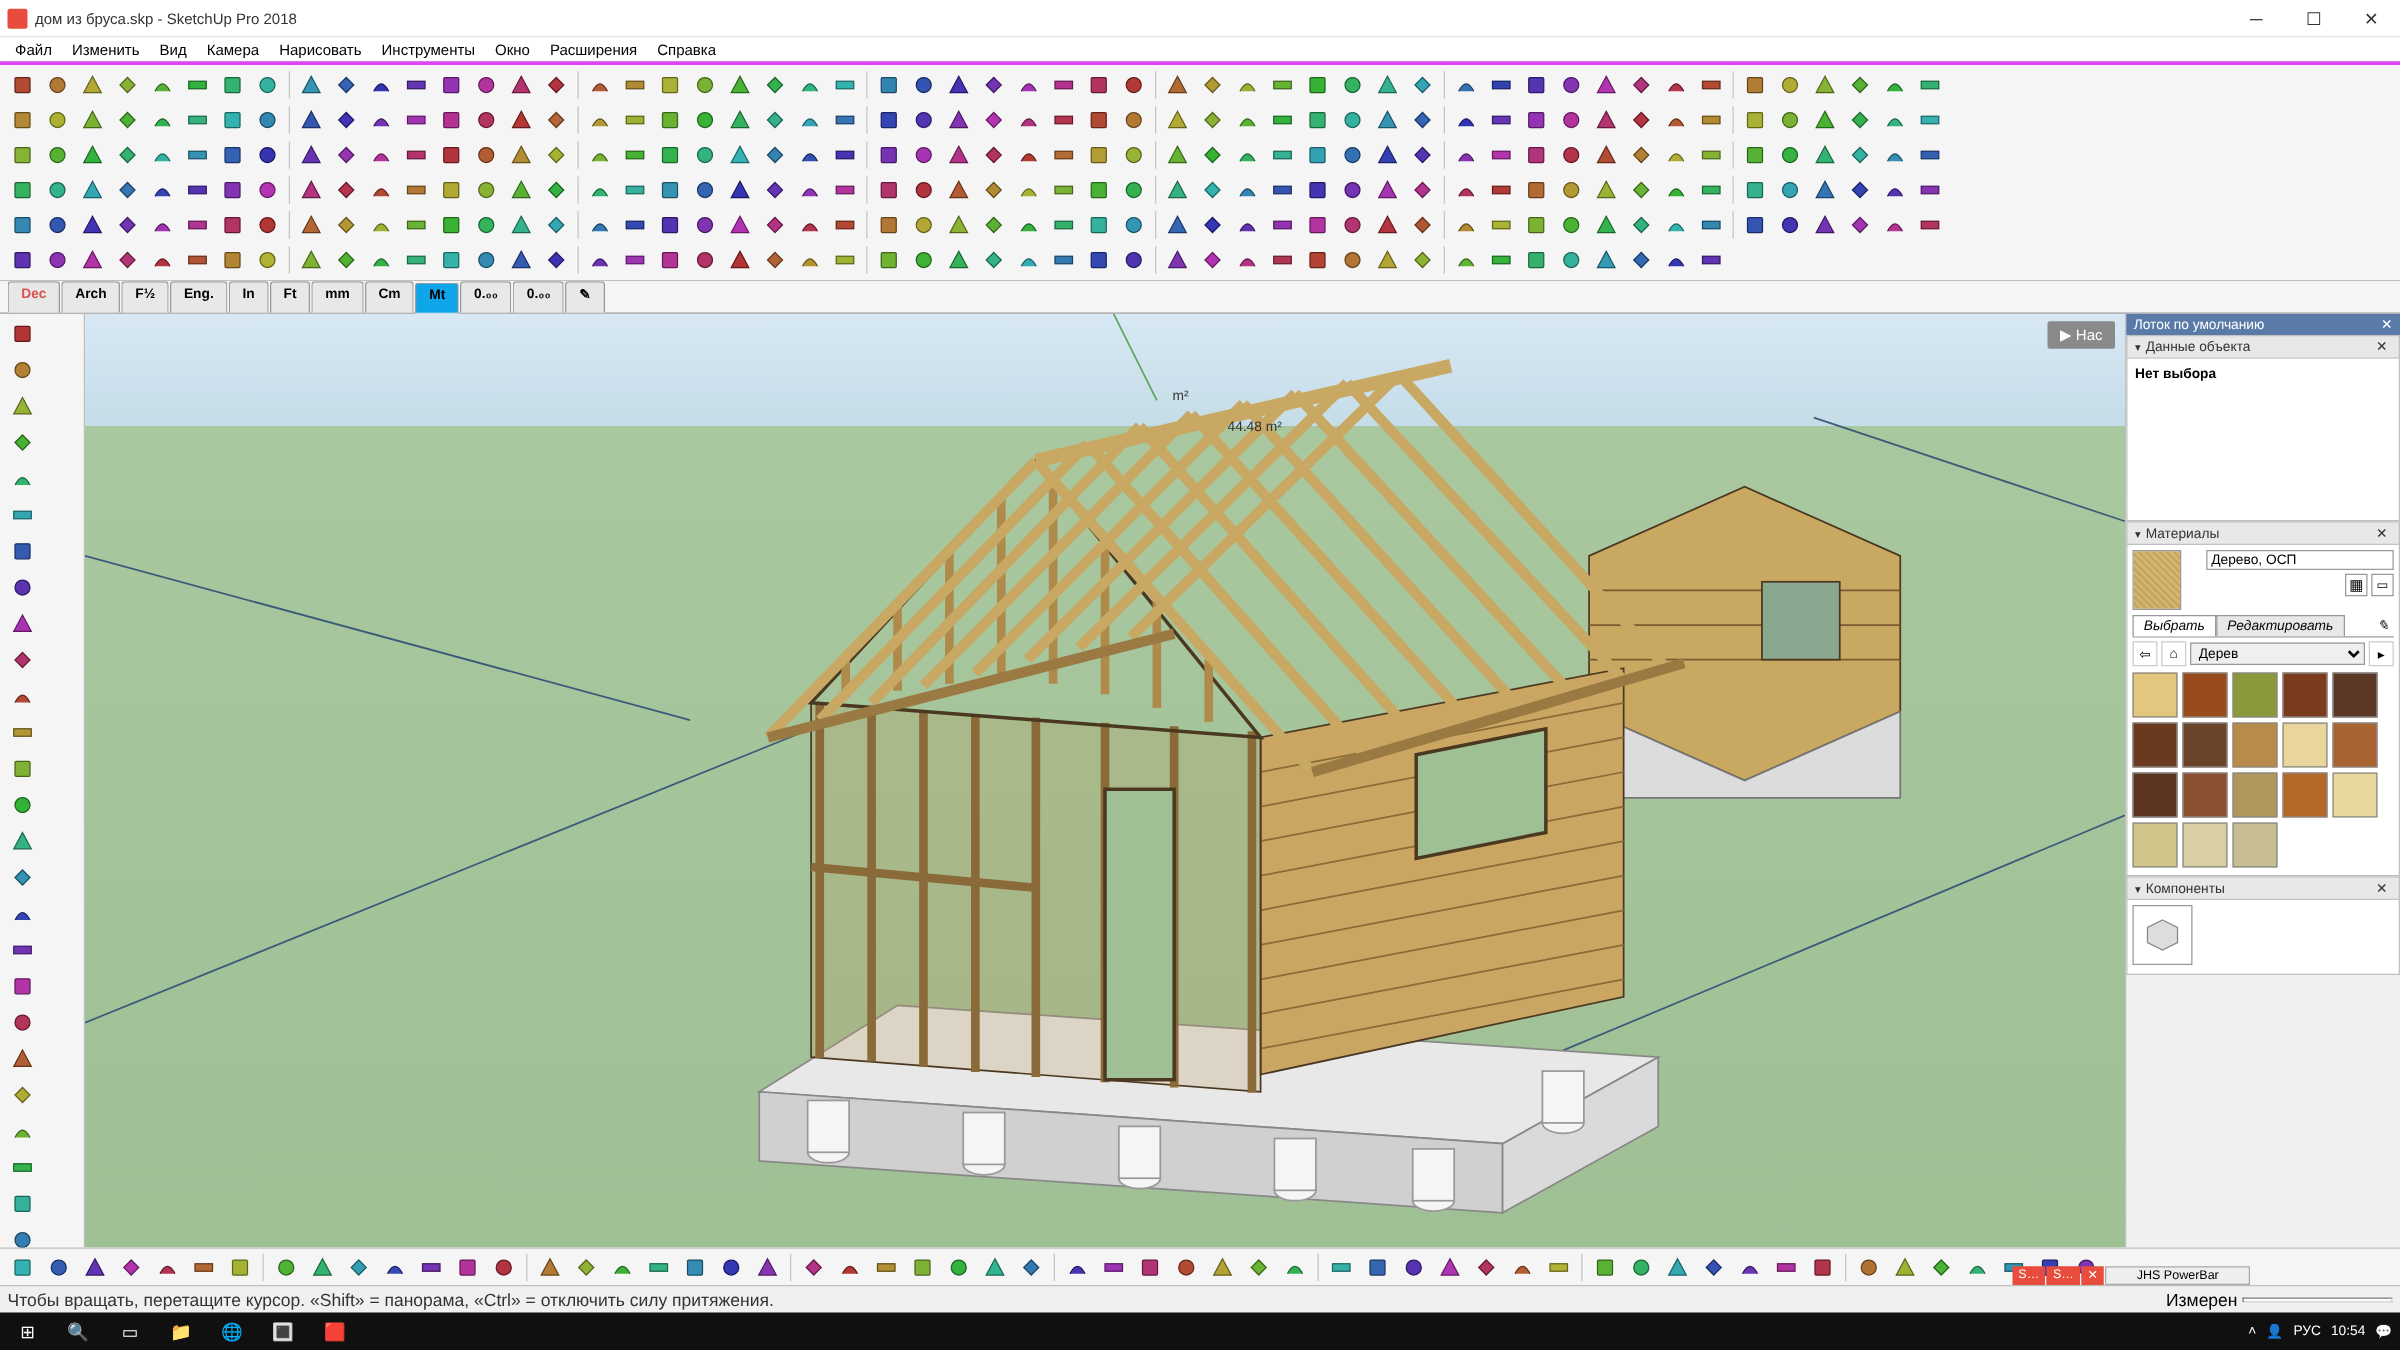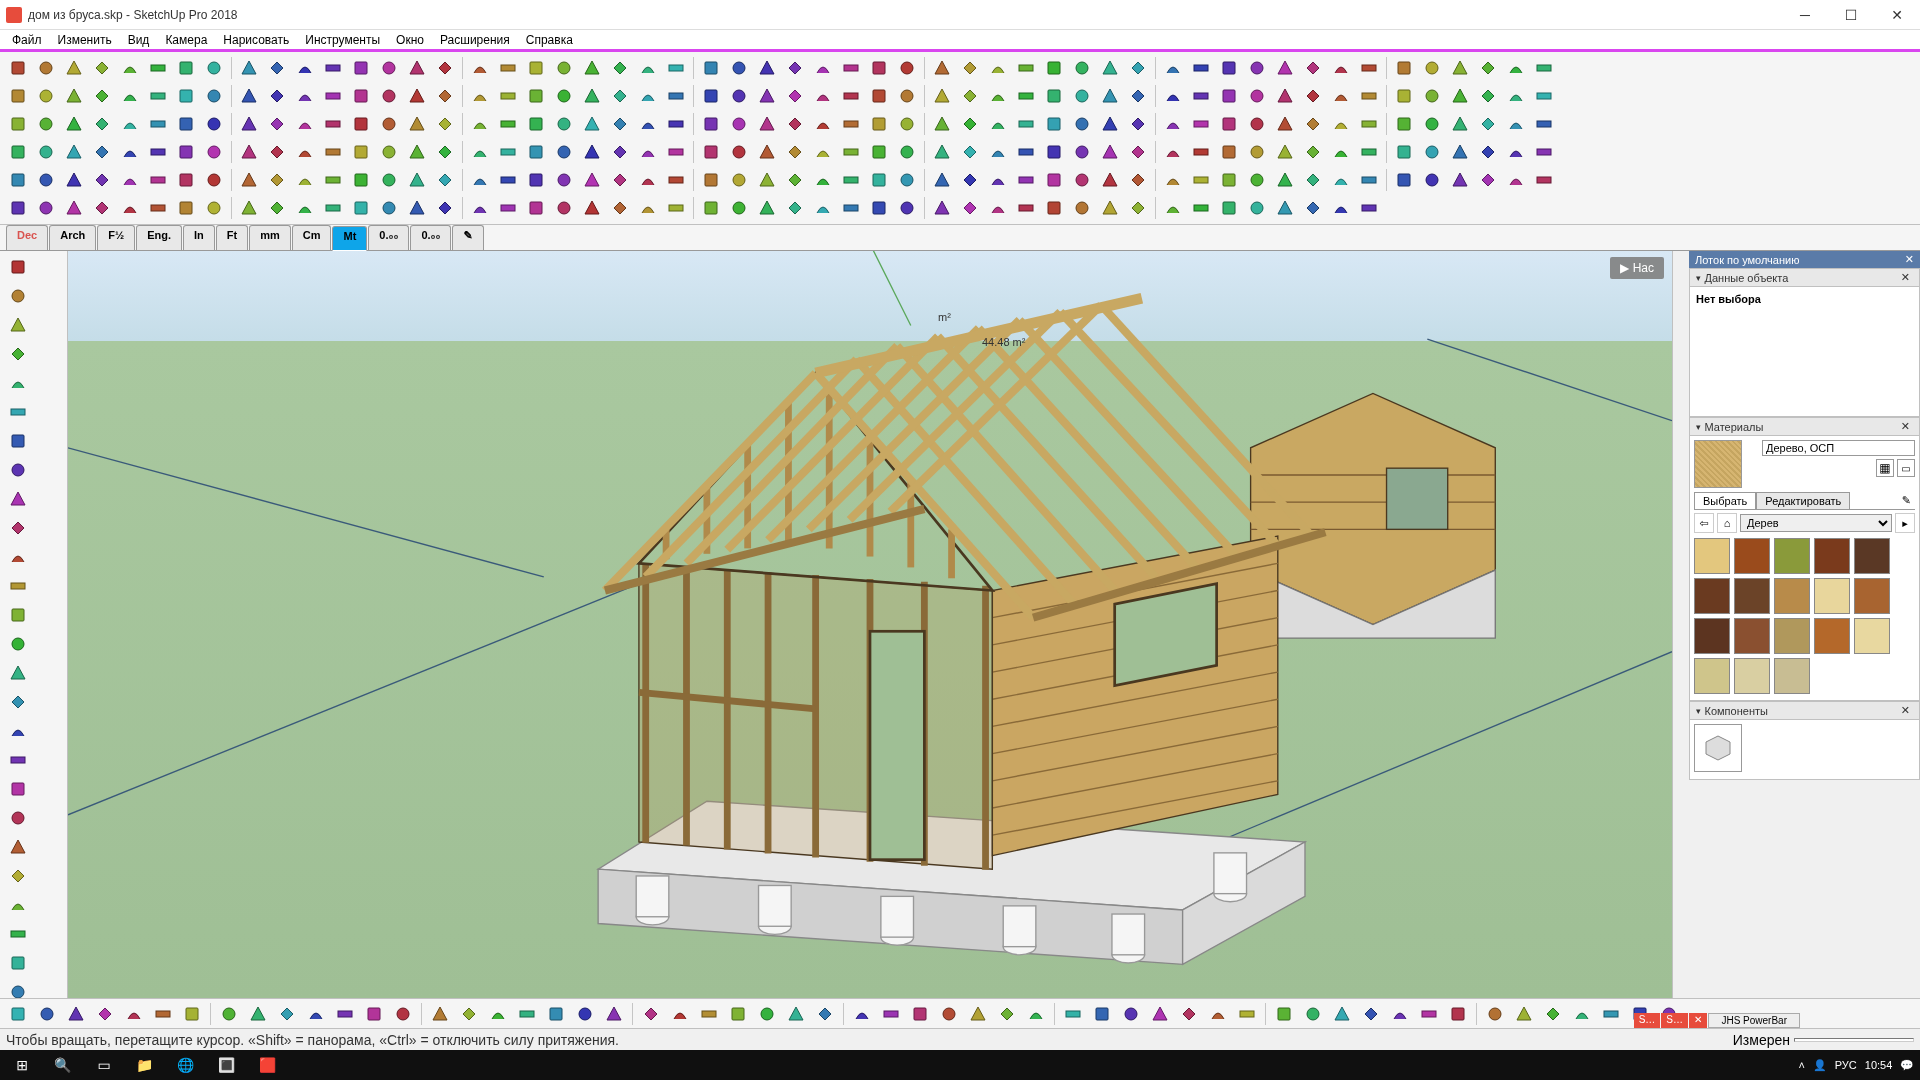--- a/index.html
+++ b/index.html
@@ -34,32 +34,32 @@
   .side-toolbar { width: 68px; background: #f5f5f5; border-right: 1px solid #c0c0c0; display: flex; flex-wrap: wrap; align-content: flex-start; padding: 2px; gap: 1px; overflow: hidden; }
   .side-toolbar .tool-btn { width: 30px; height: 28px; }
   
   
   .viewport { flex: 1; position: relative; background: linear-gradient(to bottom, #d8e8f5 0%, #c5dde8 12%, #a9c89f 12%, #9fbf95 100%); overflow: hidden; }
   .viewport svg.scene { position: absolute; inset: 0; width: 100%; height: 100%; }
   .vp-action { position: absolute; top: 6px; right: 8px; background: rgba(128,128,128,0.9); color: #fff; padding: 4px 10px; font-size: 12px; border-radius: 2px; }
   .dim-label { position: absolute; font-size: 11px; color: #333; background: transparent; }
   
   
-  .right-panel { width: 248px; background: #f0f0f0; border-left: 1px solid #c0c0c0; display: flex; flex-direction: column; font-size: 11px; padding-left: 16px; }
+  .right-panel { width: 220px; background: #f0f0f0; border-left: 1px solid #c0c0c0; display: flex; flex-direction: column; font-size: 11px; }
   .tray-title { background: #5a7ba8; color: #fff; padding: 2px 6px; font-size: 11px; display: flex; justify-content: space-between; align-items: center; }
   .panel-head { background: #e8e8e8; border: 1px solid #c0c0c0; padding: 2px 6px; font-size: 11px; color: #333; display: flex; align-items: center; cursor: pointer; }
   .panel-head::before { content: "▸"; margin-right: 4px; font-size: 9px; }
   .panel-head.open::before { content: "▾"; }
   .panel-head .x { margin-left: auto; font-size: 11px; padding: 0 3px; cursor: pointer; }
   .panel-body { background: #fff; border: 1px solid #c0c0c0; border-top: none; padding: 4px; }
   .empty-msg { font-weight: bold; font-size: 11px; padding: 2px; }
   .mat-preview-row { display: flex; gap: 20px; align-items: flex-start; }
   .mat-preview { width: 48px; height: 48px; background: repeating-linear-gradient(45deg,#d6b571,#d6b571 2px,#c5a560 2px,#c5a560 4px); border: 1px solid #999; }
   .mat-name-input { flex: 1; border: 1px solid #999; font-size: 11px; padding: 1px 3px; }
-  .mat-tabs { display: flex; border-bottom: 1px solid #999; margin-top: 4px; }
+  .mat-tabs { display: flex; border-bottom: 1px solid #999; margin-top: 4px; font-style: italic; }
   .mat-tab { padding: 2px 8px; font-size: 11px; border: 1px solid #999; border-bottom: none; background: #e8e8e8; cursor: pointer; }
   .mat-tab.active { background: #fff; }
   .mat-toolbar { display: flex; align-items: center; gap: 3px; padding: 3px 0; }
   .mat-toolbar .ico { width: 20px; height: 20px; border: 1px solid #ccc; background: #fff; display: inline-flex; align-items: center; justify-content: center; cursor: pointer; font-size: 11px; }
   .mat-select { flex: 1; border: 1px solid #999; font-size: 11px; padding: 1px 2px; }
   .swatch-grid { display: flex; flex-wrap: wrap; gap: 4px; padding: 2px 0; }
   .swatch { width: 36px; height: 36px; border: 1px solid #888; cursor: pointer; }
   .comp-preview { width: 48px; height: 48px; background: #fff; border: 1px solid #999; display: flex; align-items: center; justify-content: center; }
   
   
@@ -71,21 +71,21 @@
   .status-box { border: 1px inset #ccc; padding: 1px 40px 1px 6px; background: #fff; margin-left: 4px; min-width: 120px; }
   
   
   .taskbar { height: 30px; background: #101010; display: flex; align-items: center; padding: 0 2px; gap: 1px; }
   .taskbar .tb-btn { width: 40px; height: 30px; display: flex; align-items: center; justify-content: center; color: #fff; cursor: pointer; font-size: 14px; }
   .taskbar .tray { margin-left: auto; display: flex; align-items: center; color: #fff; font-size: 11px; gap: 8px; padding-right: 4px; }
   .taskbar .clock { text-align: center; line-height: 1.1; font-size: 11px; }
   
   .plugin-tabs { position: absolute; bottom: 52px; right: 120px; display: flex; gap: 1px; }
   .plugin-tabs .pt { background: #e74c3c; color: #fff; font-size: 10px; padding: 1px 5px; cursor: pointer; }
-  .plugin-tabs .pb { background: #eee; border: 1px solid #aaa; font-size: 10px; padding: 1px 12px; cursor: pointer; }
+  .plugin-tabs .pb { background: #eee; border: 1px solid #aaa; font-size: 10px; padding: 1px 24px; cursor: pointer; }
 </style>
 </head>
 <body>
 
 <div class="title-bar">
   <div class="app-icon"></div>
   <div class="title">дом из бруса.skp - SketchUp Pro 2018</div>
   <div class="win-controls">
     <div>─</div>
     <div>☐</div>

